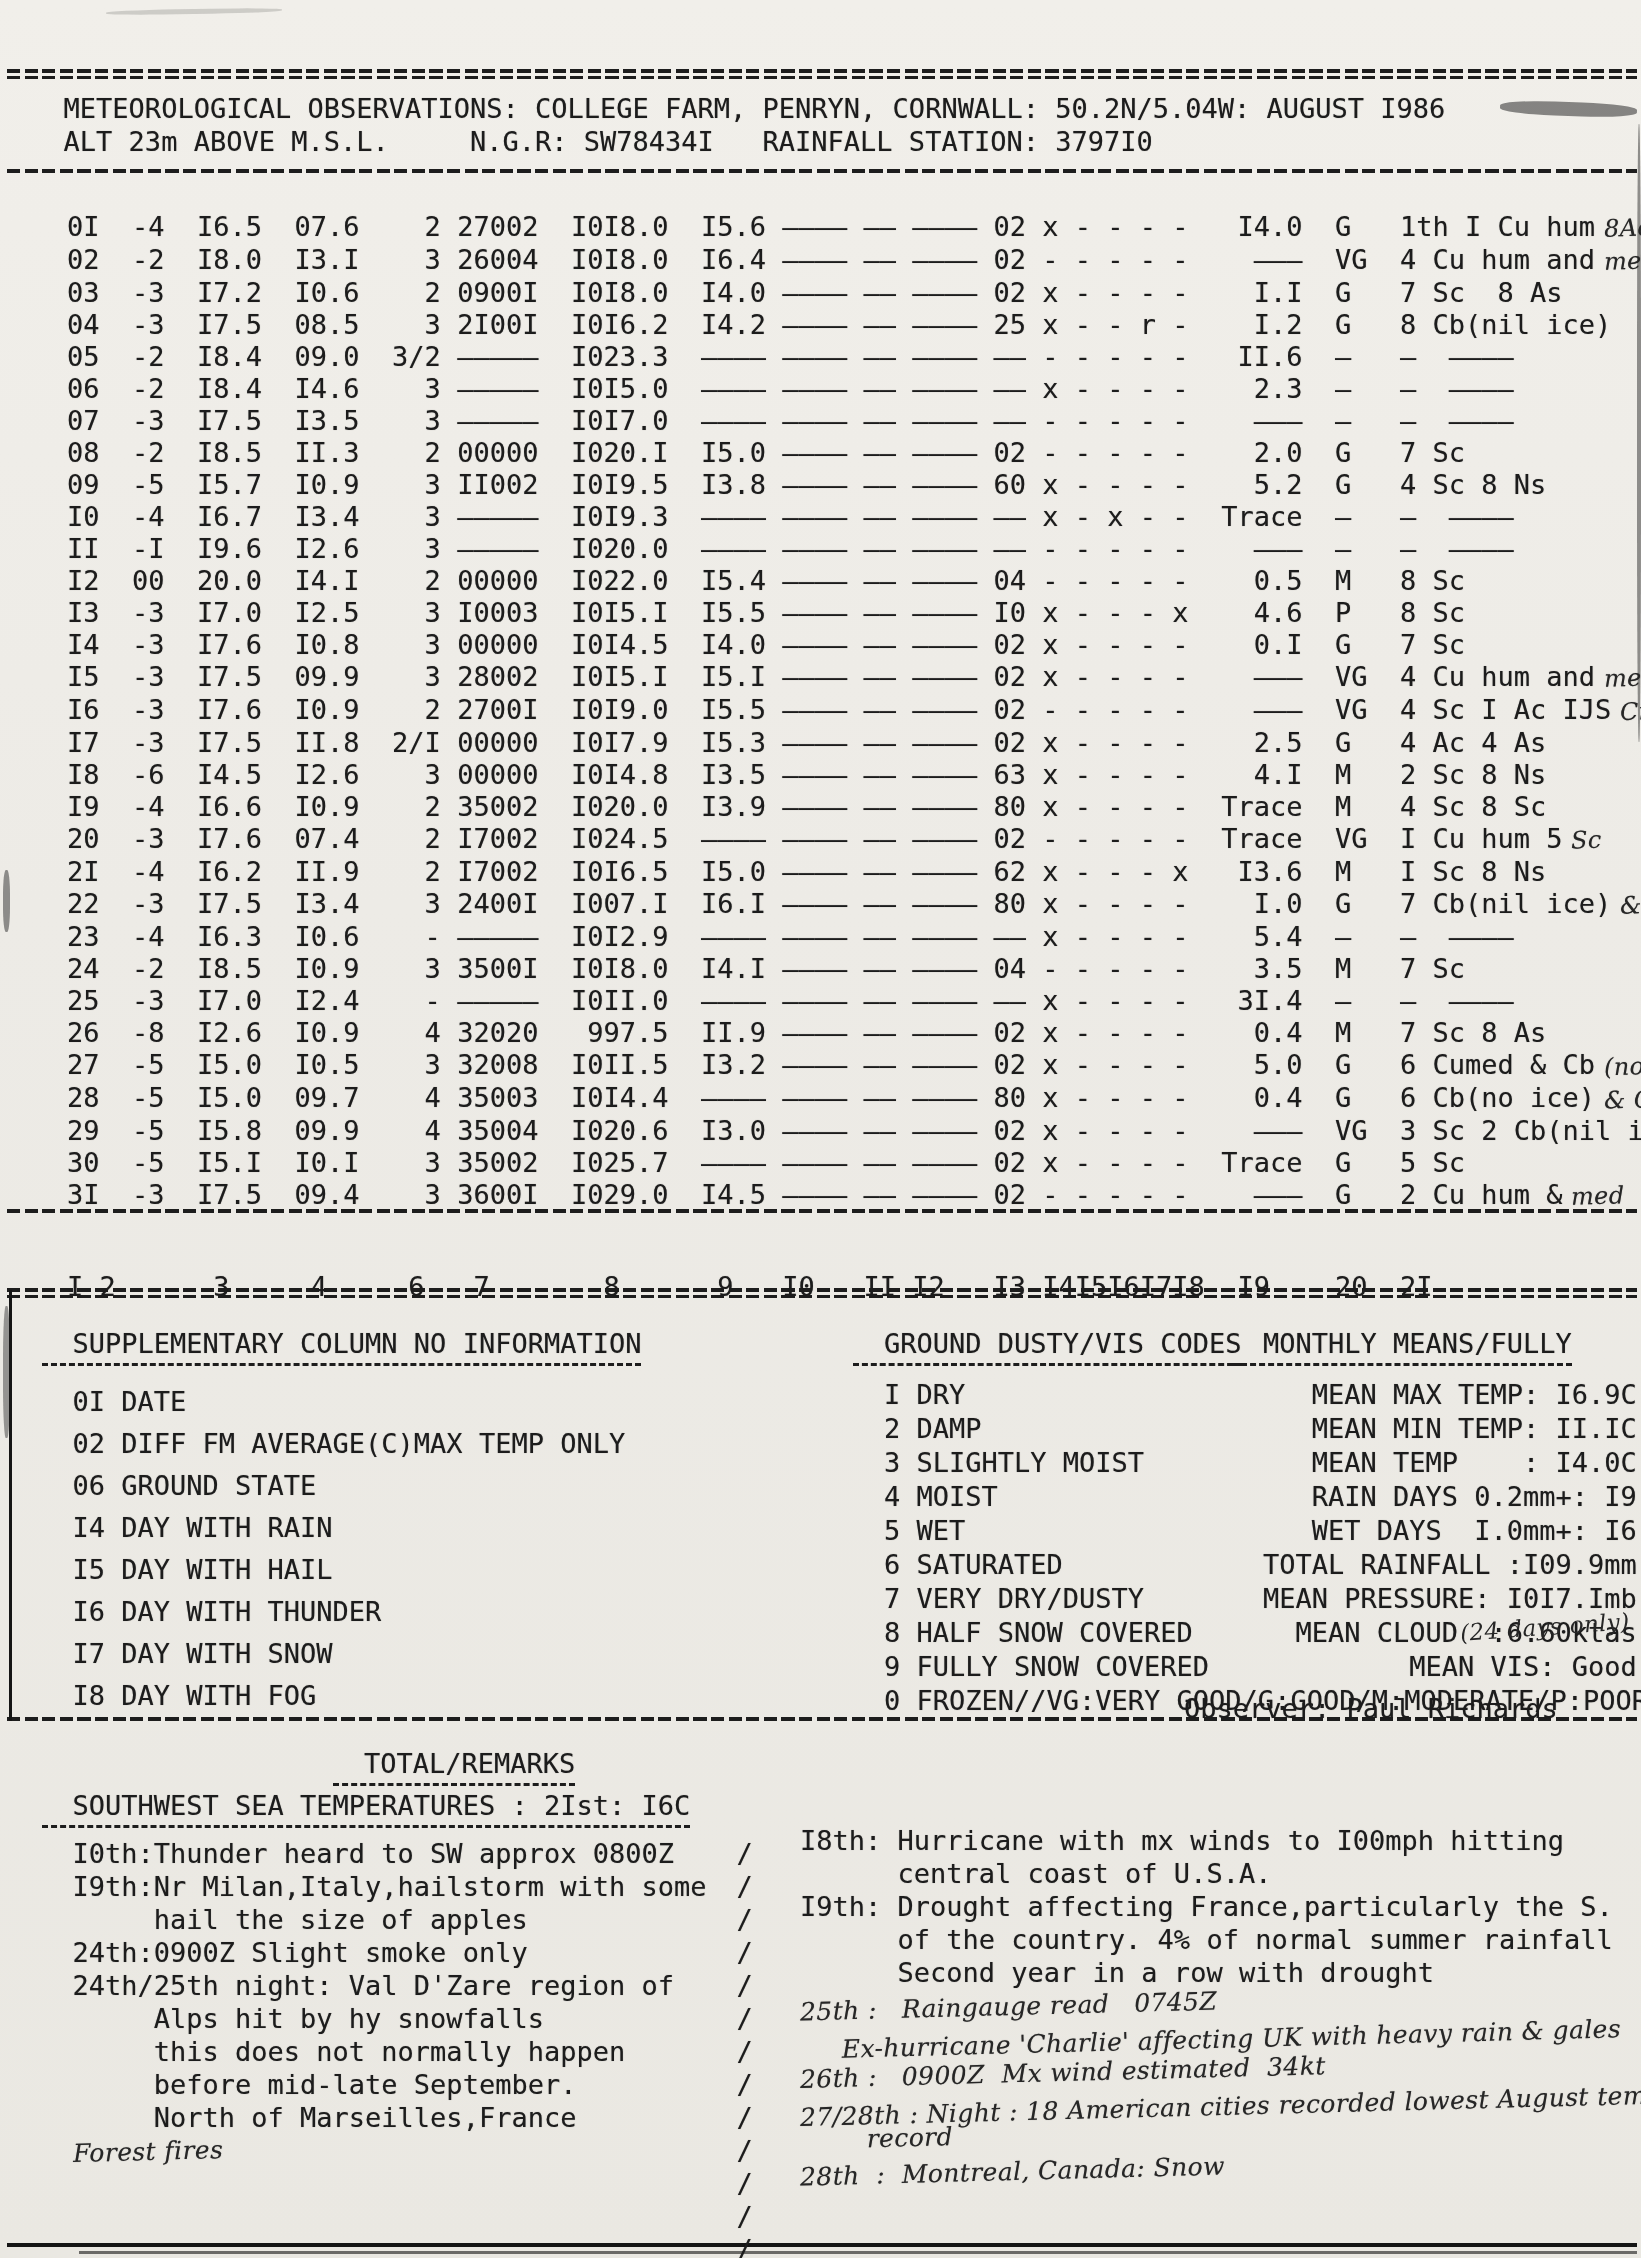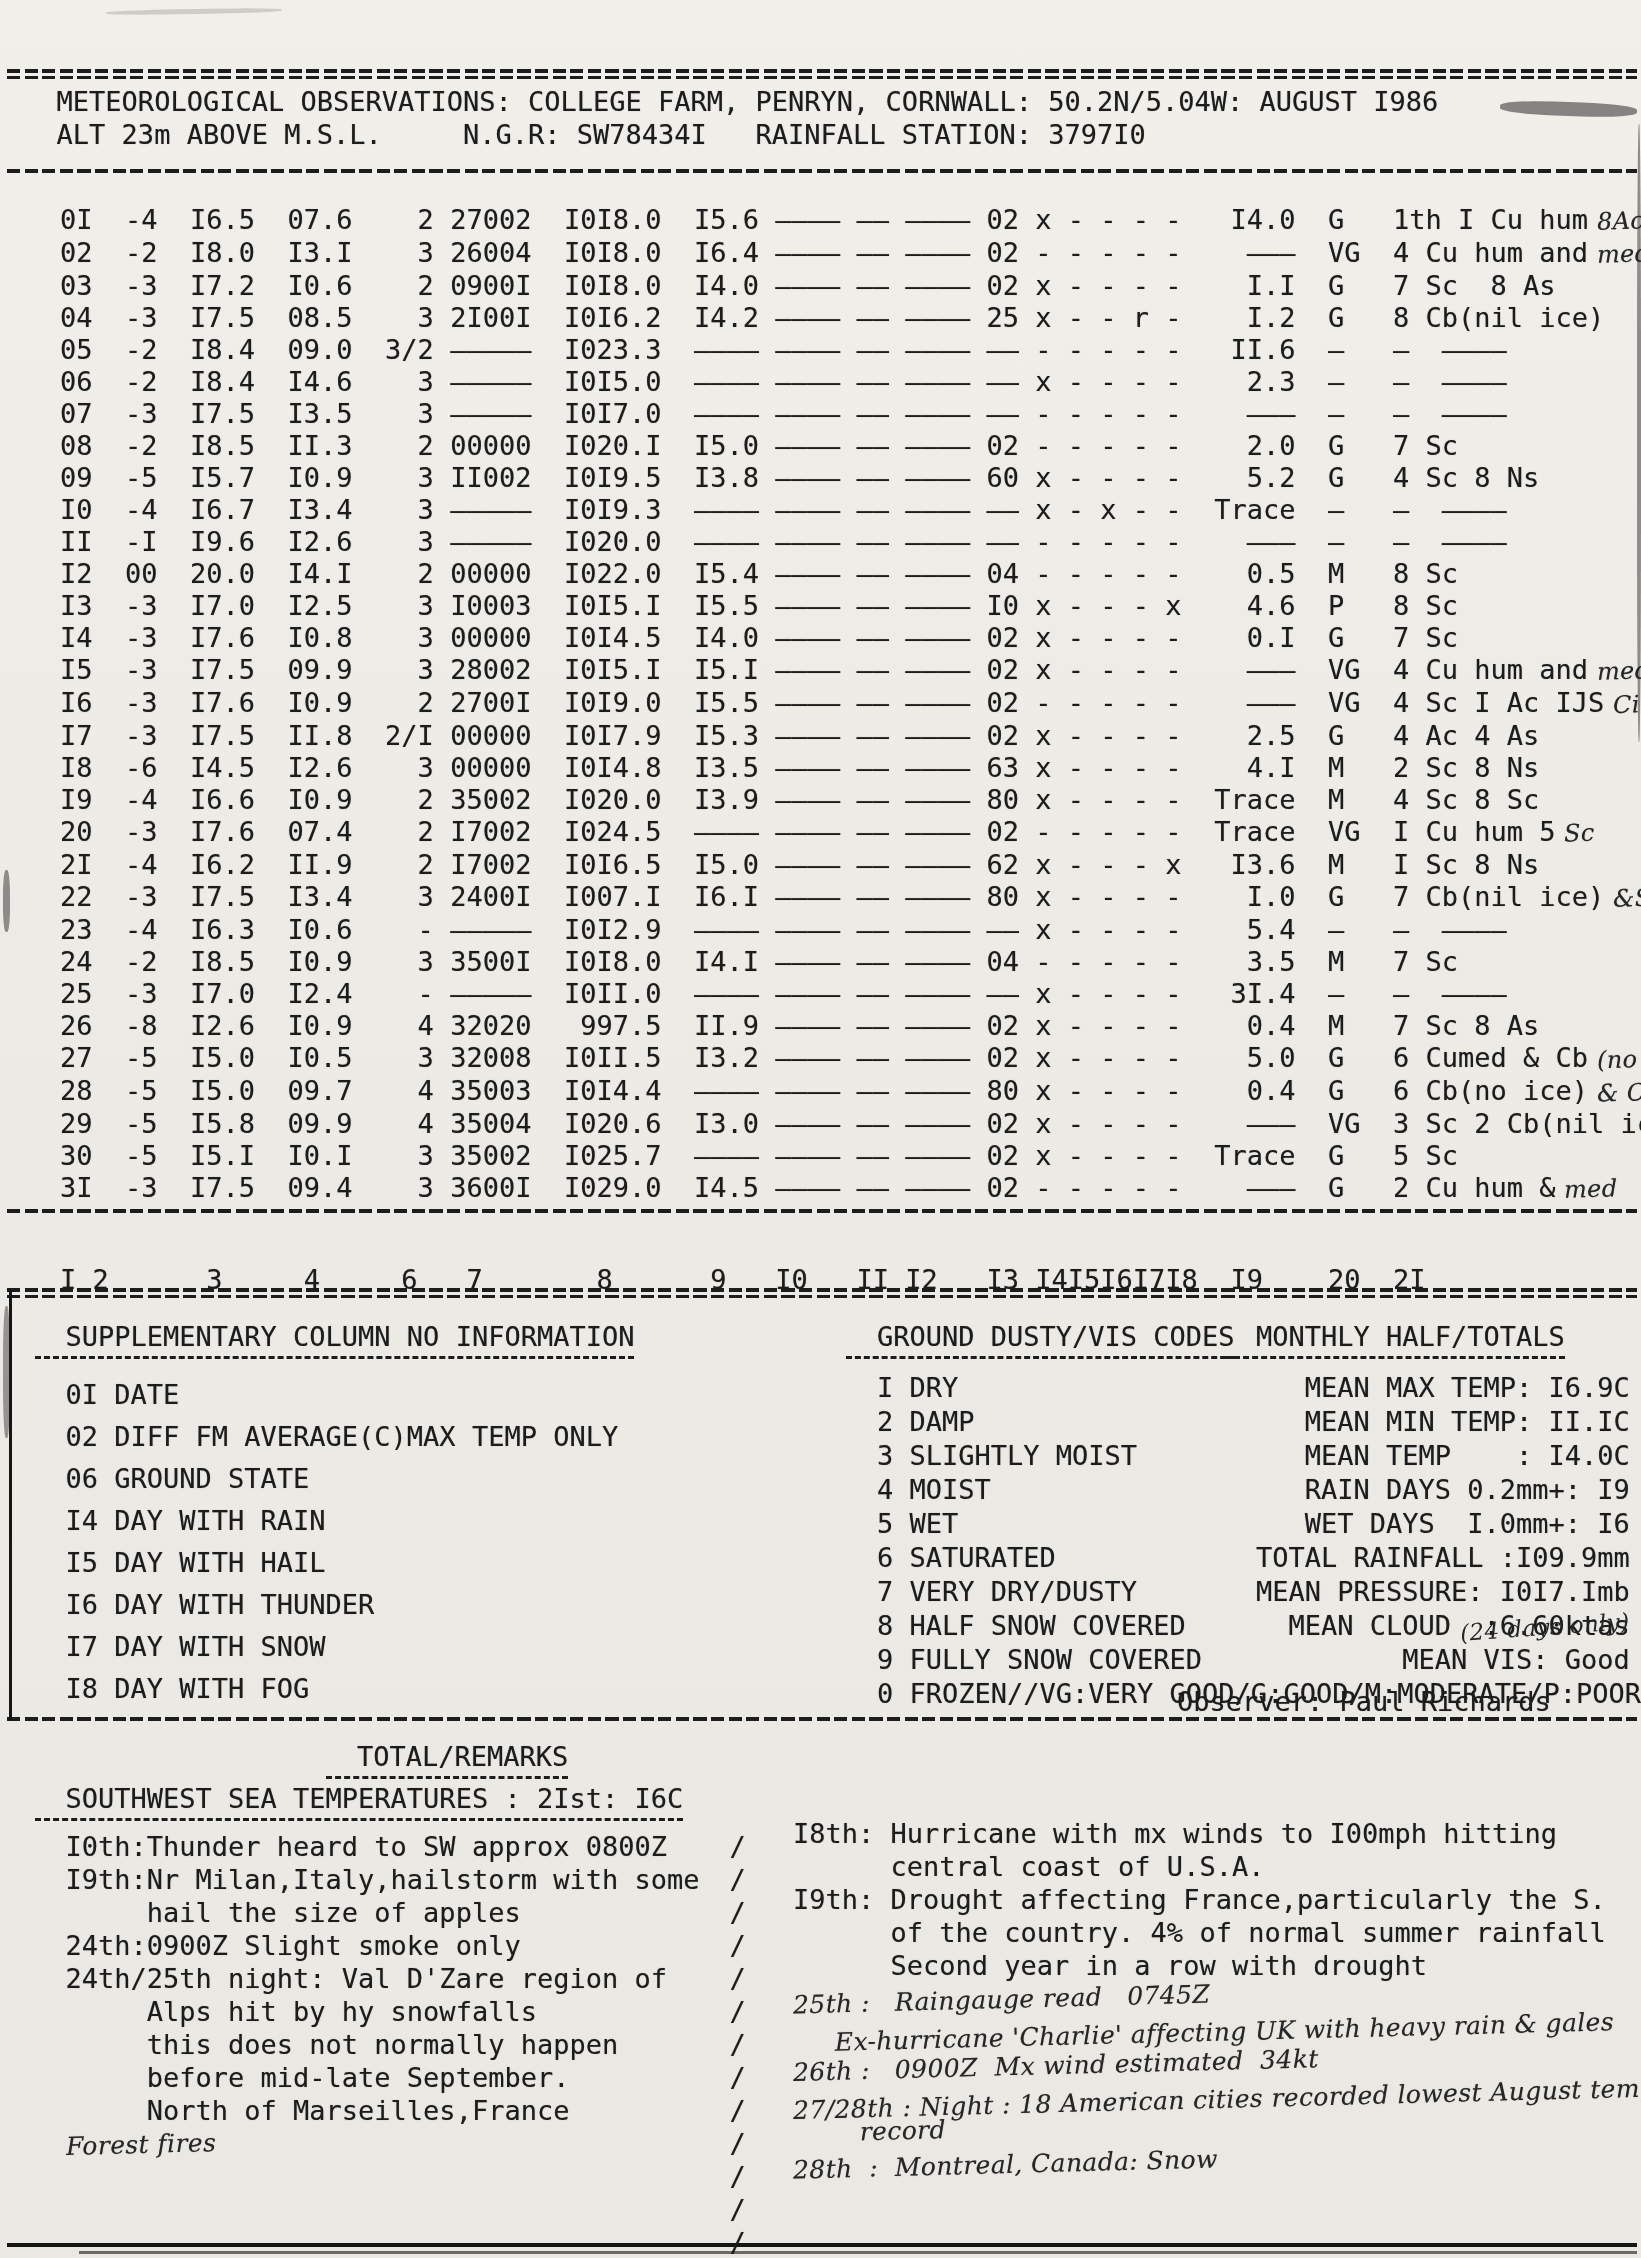--- a/index.html
+++ b/index.html
@@ -1,19 +1,19 @@
 <!DOCTYPE html>
 <html style="font-size:14px"><head>
 <meta charset="utf-8">
 <style>
   html,body{margin:0;padding:0;background:#b7b4ae;}
   .doc{position:relative;width:1642px;height:2258px;margin:0 auto;overflow:hidden;
        background:linear-gradient(180deg,#f1efea 0%,#edebe6 40%,#eae8e2 100%);}
   .t{font-family:"DejaVu Sans Mono",monospace;font-size:27px;line-height:32px;
-     color:#1c1c1c;text-shadow:0 0 0.9px rgba(28,28,28,.45);position:absolute;white-space:pre;margin:8px;padding-left:31px;}
+     color:#1c1c1c;text-shadow:0 0 0.9px rgba(28,28,28,.45);position:absolute;white-space:pre;margin:15px;padding-left:31px;}
   .hw{font-family:"DejaVu Serif",serif;font-style:italic;font-size:25.6px;color:#262626;
       white-space:pre;letter-spacing:0.4px;display:inline-block;transform:rotate(-1.5deg);}
   .rule{position:absolute;left:7px;width:1630px;height:4.4px;
         background:repeating-linear-gradient(90deg,#1d1d1d 0 13.2px,rgba(0,0,0,0) 13.2px 17.6px);}
   .rule.thin{height:2.6px;}
   .solidline{position:absolute;background:#151515;}
   .underl{border-bottom:3.5px dashed #1d1d1d;padding-bottom:2.6px;}
   .row-line{position:relative;white-space:pre;}
   .row-line .hw{margin-left:8.8px;font-size:24px;}
   .list .t-line{white-space:pre;}
@@ -54,21 +54,21 @@
   <div class="t" id="obs-rows"><div class="row-line"><span>0I  -4  I6.5  07.6    2 27002  I0I8.0  I5.6 ———— —— ———— 02 x - - - -   I4.0  G   1th I Cu hum</span><span class="hw">8Ac.</span></div><div class="row-line"><span>02  -2  I8.0  I3.I    3 26004  I0I8.0  I6.4 ———— —— ———— 02 - - - - -    ———  VG  4 Cu hum and</span><span class="hw">med</span></div><div class="row-line"><span>03  -3  I7.2  I0.6    2 0900I  I0I8.0  I4.0 ———— —— ———— 02 x - - - -    I.I  G   7 Sc  8 As</span></div><div class="row-line"><span>04  -3  I7.5  08.5    3 2I00I  I0I6.2  I4.2 ———— —— ———— 25 x - - r -    I.2  G   8 Cb(nil ice)</span></div><div class="row-line"><span>05  -2  I8.4  09.0  3/2 —————  I023.3  ———— ———— —— ———— —— - - - - -   II.6  —   —  ————</span></div><div class="row-line"><span>06  -2  I8.4  I4.6    3 —————  I0I5.0  ———— ———— —— ———— —— x - - - -    2.3  —   —  ————</span></div><div class="row-line"><span>07  -3  I7.5  I3.5    3 —————  I0I7.0  ———— ———— —— ———— —— - - - - -    ———  —   —  ————</span></div><div class="row-line"><span>08  -2  I8.5  II.3    2 00000  I020.I  I5.0 ———— —— ———— 02 - - - - -    2.0  G   7 Sc</span></div><div class="row-line"><span>09  -5  I5.7  I0.9    3 II002  I0I9.5  I3.8 ———— —— ———— 60 x - - - -    5.2  G   4 Sc 8 Ns</span></div><div class="row-line"><span>I0  -4  I6.7  I3.4    3 —————  I0I9.3  ———— ———— —— ———— —— x - x - -  Trace  —   —  ————</span></div><div class="row-line"><span>II  -I  I9.6  I2.6    3 —————  I020.0  ———— ———— —— ———— —— - - - - -    ———  —   —  ————</span></div><div class="row-line"><span>I2  00  20.0  I4.I    2 00000  I022.0  I5.4 ———— —— ———— 04 - - - - -    0.5  M   8 Sc</span></div><div class="row-line"><span>I3  -3  I7.0  I2.5    3 I0003  I0I5.I  I5.5 ———— —— ———— I0 x - - - x    4.6  P   8 Sc</span></div><div class="row-line"><span>I4  -3  I7.6  I0.8    3 00000  I0I4.5  I4.0 ———— —— ———— 02 x - - - -    0.I  G   7 Sc</span></div><div class="row-line"><span>I5  -3  I7.5  09.9    3 28002  I0I5.I  I5.I ———— —— ———— 02 x - - - -    ———  VG  4 Cu hum and</span><span class="hw">med</span></div><div class="row-line"><span>I6  -3  I7.6  I0.9    2 2700I  I0I9.0  I5.5 ———— —— ———— 02 - - - - -    ———  VG  4 Sc I Ac IJS</span><span class="hw">Cirrus</span></div><div class="row-line"><span>I7  -3  I7.5  II.8  2/I 00000  I0I7.9  I5.3 ———— —— ———— 02 x - - - -    2.5  G   4 Ac 4 As</span></div><div class="row-line"><span>I8  -6  I4.5  I2.6    3 00000  I0I4.8  I3.5 ———— —— ———— 63 x - - - -    4.I  M   2 Sc 8 Ns</span></div><div class="row-line"><span>I9  -4  I6.6  I0.9    2 35002  I020.0  I3.9 ———— —— ———— 80 x - - - -  Trace  M   4 Sc 8 Sc</span></div><div class="row-line"><span>20  -3  I7.6  07.4    2 I7002  I024.5  ———— ———— —— ———— 02 - - - - -  Trace  VG  I Cu hum 5</span><span class="hw">Sc</span></div><div class="row-line"><span>2I  -4  I6.2  II.9    2 I7002  I0I6.5  I5.0 ———— —— ———— 62 x - - - x   I3.6  M   I Sc 8 Ns</span></div><div class="row-line"><span>22  -3  I7.5  I3.4    3 2400I  I007.I  I6.I ———— —— ———— 80 x - - - -    I.0  G   7 Cb(nil ice)</span><span class="hw">&amp;Sc</span></div><div class="row-line"><span>23  -4  I6.3  I0.6    - —————  I0I2.9  ———— ———— —— ———— —— x - - - -    5.4  —   —  ————</span></div><div class="row-line"><span>24  -2  I8.5  I0.9    3 3500I  I0I8.0  I4.I ———— —— ———— 04 - - - - -    3.5  M   7 Sc</span></div><div class="row-line"><span>25  -3  I7.0  I2.4    - —————  I0II.0  ———— ———— —— ———— —— x - - - -   3I.4  —   —  ————</span></div><div class="row-line"><span>26  -8  I2.6  I0.9    4 32020   997.5  II.9 ———— —— ———— 02 x - - - -    0.4  M   7 Sc 8 As</span></div><div class="row-line"><span>27  -5  I5.0  I0.5    3 32008  I0II.5  I3.2 ———— —— ———— 02 x - - - -    5.0  G   6 Cumed &amp; Cb</span><span class="hw">(no ice)</span></div><div class="row-line"><span>28  -5  I5.0  09.7    4 35003  I0I4.4  ———— ———— —— ———— 80 x - - - -    0.4  G   6 Cb(no ice)</span><span class="hw">&amp; Cumed</span></div><div class="row-line"><span>29  -5  I5.8  09.9    4 35004  I020.6  I3.0 ———— —— ———— 02 x - - - -    ———  VG  3 Sc 2 Cb(nil ice)</span></div><div class="row-line"><span>30  -5  I5.I  I0.I    3 35002  I025.7  ———— ———— —— ———— 02 x - - - -  Trace  G   5 Sc</span></div><div class="row-line"><span>3I  -3  I7.5  09.4    3 3600I  I029.0  I4.5 ———— —— ———— 02 - - - - -    ———  G   2 Cu hum &amp;</span><span class="hw">med</span></div></div>
 
   <pre class="t" style="left:21px;top:1256px;">I 2      3     4     6   7       8      9   I0   II I2   I3 I4I5I6I7I8  I9    20  2I</pre>
 
   <pre class="t underl" style="left:26.5px;top:1313px;">SUPPLEMENTARY COLUMN NO INFORMATION</pre>
   <div class="t list supp-list" id="supp-items" style="left:26.5px;top:1366px;"><div class="t-line">0I DATE</div><div class="t-line">02 DIFF FM AVERAGE(C)MAX TEMP ONLY</div><div class="t-line">06 GROUND STATE</div><div class="t-line">I4 DAY WITH RAIN</div><div class="t-line">I5 DAY WITH HAIL</div><div class="t-line">I6 DAY WITH THUNDER</div><div class="t-line">I7 DAY WITH SNOW</div><div class="t-line">I8 DAY WITH FOG</div></div>
 
   <pre class="t underl" style="left:838px;top:1313px;">GROUND DUSTY/VIS CODES</pre>
   <div class="t list codes-list" id="codes-items" style="left:838px;top:1363px;"><div class="t-line">I DRY</div><div class="t-line">2 DAMP</div><div class="t-line">3 SLIGHTLY MOIST</div><div class="t-line">4 MOIST</div><div class="t-line">5 WET</div><div class="t-line">6 SATURATED</div><div class="t-line">7 VERY DRY/DUSTY</div><div class="t-line">8 HALF SNOW COVERED</div><div class="t-line">9 FULLY SNOW COVERED</div><div class="t-line">0 FROZEN//VG:VERY GOOD/G:GOOD/M:MODERATE/P:POOR</div></div>
 
-  <pre class="t underl" style="left:1217px;top:1313px;">MONTHLY HALF/TOTALS</pre>
+  <pre class="t underl" style="left:1217px;top:1313px;">MONTHLY MEANS/FULLY</pre>
   <div class="t list means-list" id="means-items" style="left:1217px;top:1363px;"><div class="t-line">MEAN MAX TEMP: I6.9C</div><div class="t-line">MEAN MIN TEMP: II.IC</div><div class="t-line">MEAN TEMP    : I4.0C</div><div class="t-line">RAIN DAYS 0.2mm+: I9</div><div class="t-line">WET DAYS  I.0mm+: I6</div><div class="t-line">TOTAL RAINFALL :I09.9mm</div><div class="t-line">MEAN PRESSURE: I0I7.Imb</div><div class="t-line">MEAN CLOUD  :6.60ktas</div><div class="t-line">MEAN VIS: Good</div></div>
   <span class="hw" style="position:absolute;left:1460px;top:1614px;font-size:23px;transform:rotate(-4deg);">(24 days only)</span>
 
   <pre class="t" style="left:1138px;top:1678px;">Observer: Paul Richards</pre>
 
   <pre class="t underl" style="left:318px;top:1733px;">TOTAL/REMARKS</pre>
   <pre class="t underl" style="left:26.5px;top:1775px;">SOUTHWEST SEA TEMPERATURES : 2Ist: I6C</pre>
   <div class="t nlist" id="notes-left" style="left:26.5px;top:1823px;"><div class="notes-line"><span>I0th:Thunder heard to SW approx 0800Z</span><span class="slash">/</span></div><div class="notes-line"><span>I9th:Nr Milan,Italy,hailstorm with some</span><span class="slash">/</span></div><div class="notes-line"><span>     hail the size of apples</span><span class="slash">/</span></div><div class="notes-line"><span>24th:0900Z Slight smoke only</span><span class="slash">/</span></div><div class="notes-line"><span>24th/25th night: Val D'Zare region of</span><span class="slash">/</span></div><div class="notes-line"><span>     Alps hit by hy snowfalls</span><span class="slash">/</span></div><div class="notes-line"><span>     this does not normally happen</span><span class="slash">/</span></div><div class="notes-line"><span>     before mid-late September.</span><span class="slash">/</span></div><div class="notes-line"><span>     North of Marseilles,France</span><span class="slash">/</span></div><div class="notes-line"><span class="hw">Forest fires</span><span class="slash">/</span></div><div class="notes-line"><span></span><span class="slash">/</span></div><div class="notes-line"><span></span><span class="slash">/</span></div><div class="notes-line"><span></span><span class="slash">/</span></div></div>
   <div class="t nlist" id="notes-right" style="left:754px;top:1810px;"><div class="notes-line"><span>I8th: Hurricane with mx winds to I00mph hitting</span></div><div class="notes-line"><span>      central coast of U.S.A.</span></div><div class="notes-line"><span>I9th: Drought affecting France,particularly the S.</span></div><div class="notes-line"><span>      of the country. 4% of normal summer rainfall</span></div><div class="notes-line"><span>      Second year in a row with drought</span></div><div class="notes-line"><span class="hw">25th :   Raingauge read   0745Z</span></div><div class="notes-line"><span class="hw">     Ex-hurricane 'Charlie' affecting UK with heavy rain &amp; gales</span></div><div class="notes-line"><span class="hw">26th :   0900Z  Mx wind estimated  34kt</span></div><div class="notes-line"><span class="hw">27/28th : Night : 18 American cities recorded lowest August temps on</span></div><div class="notes-line"><span class="hw">        record</span></div><div class="notes-line"><span class="hw">28th  :  Montreal, Canada: Snow</span></div></div>
 

